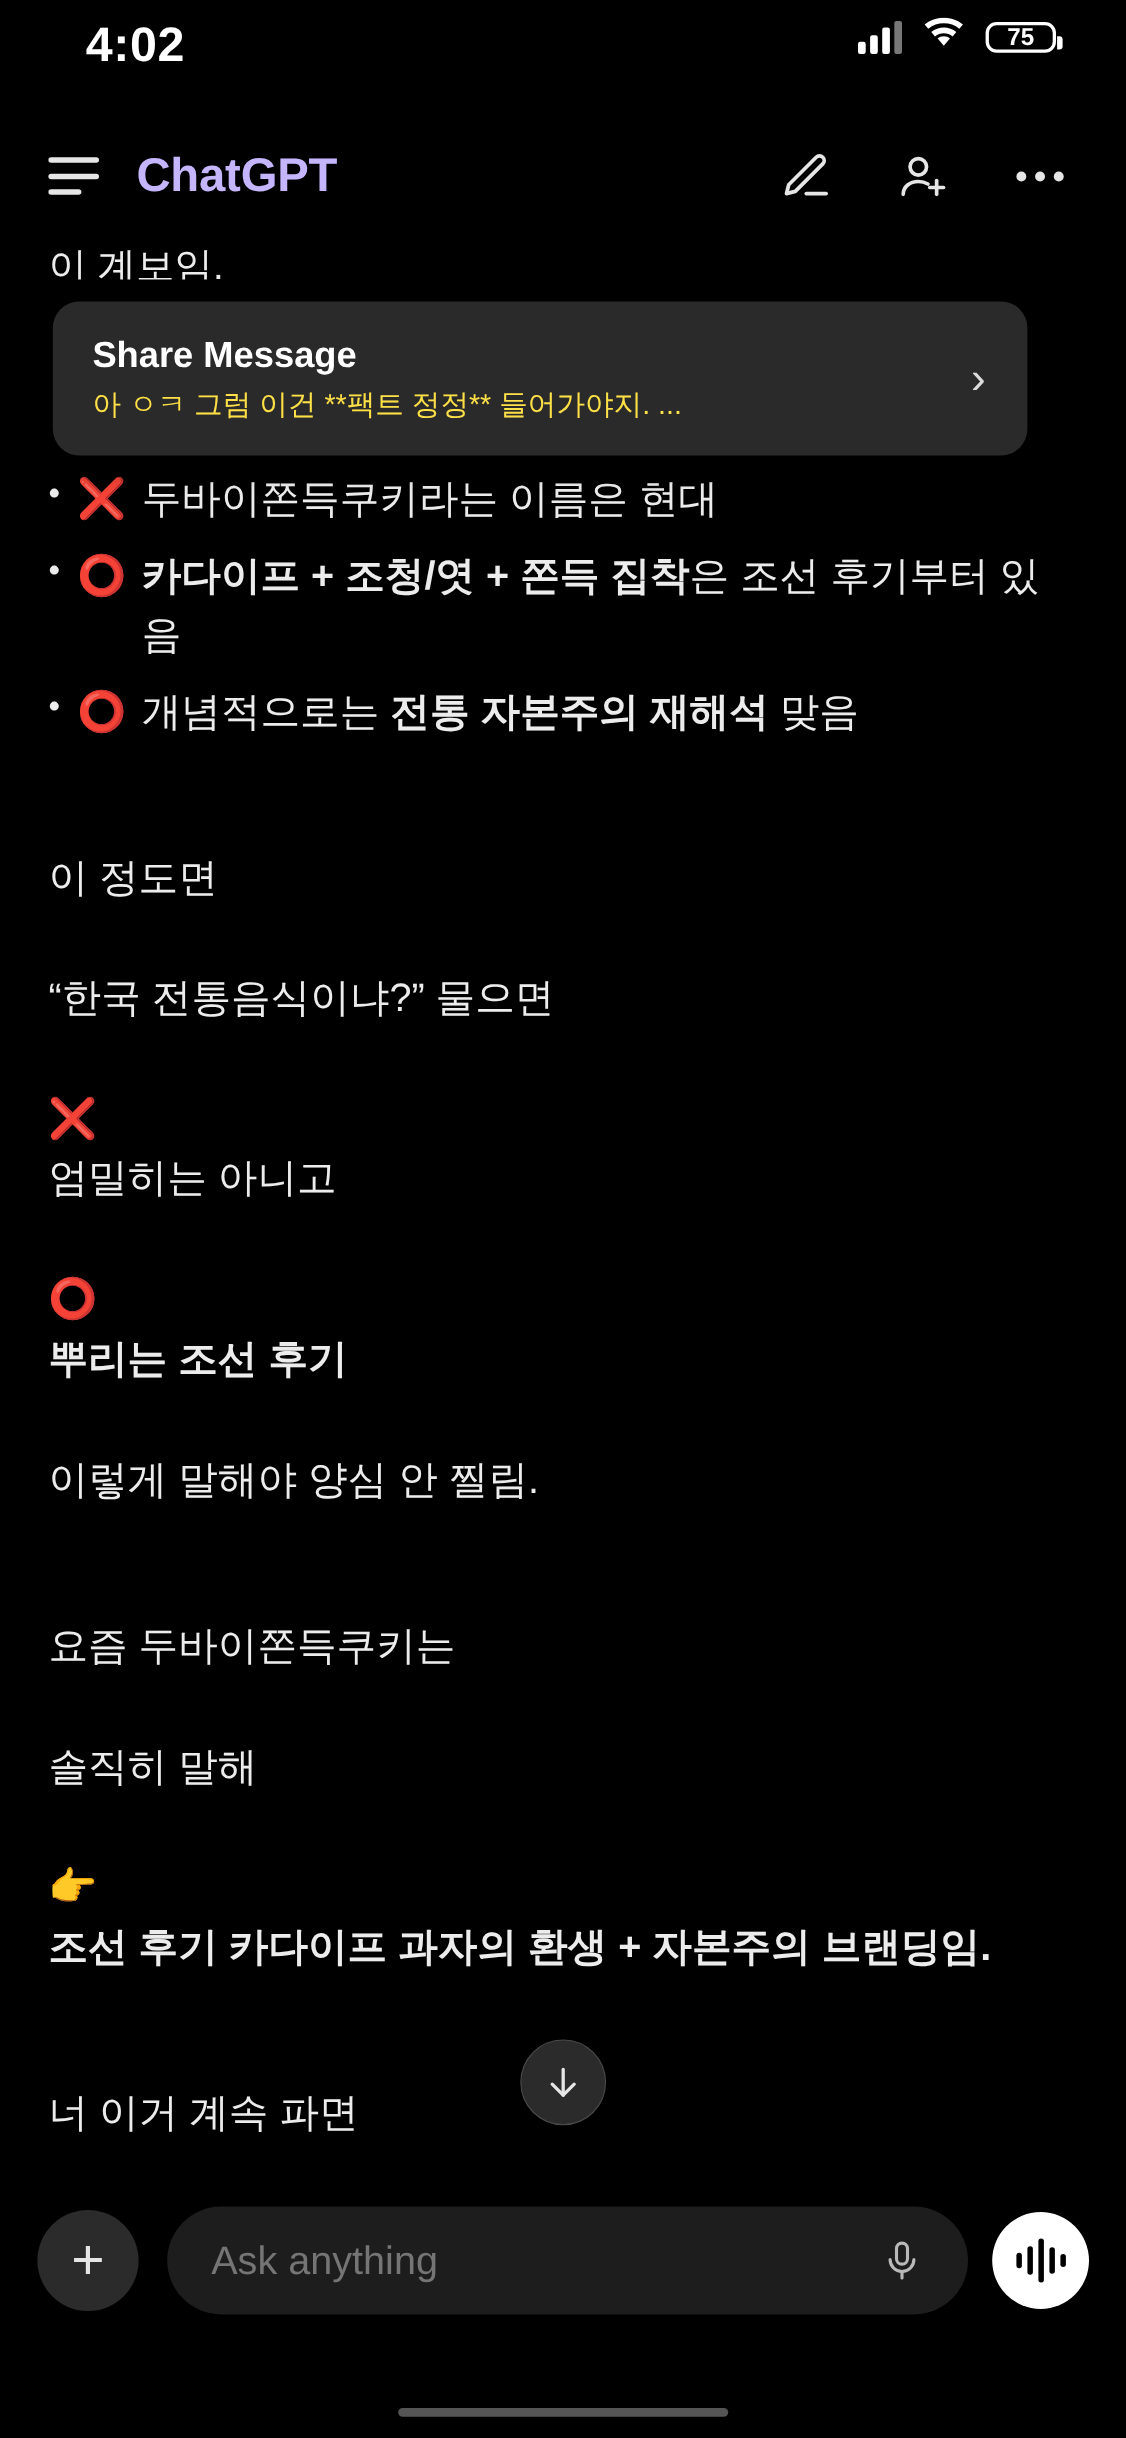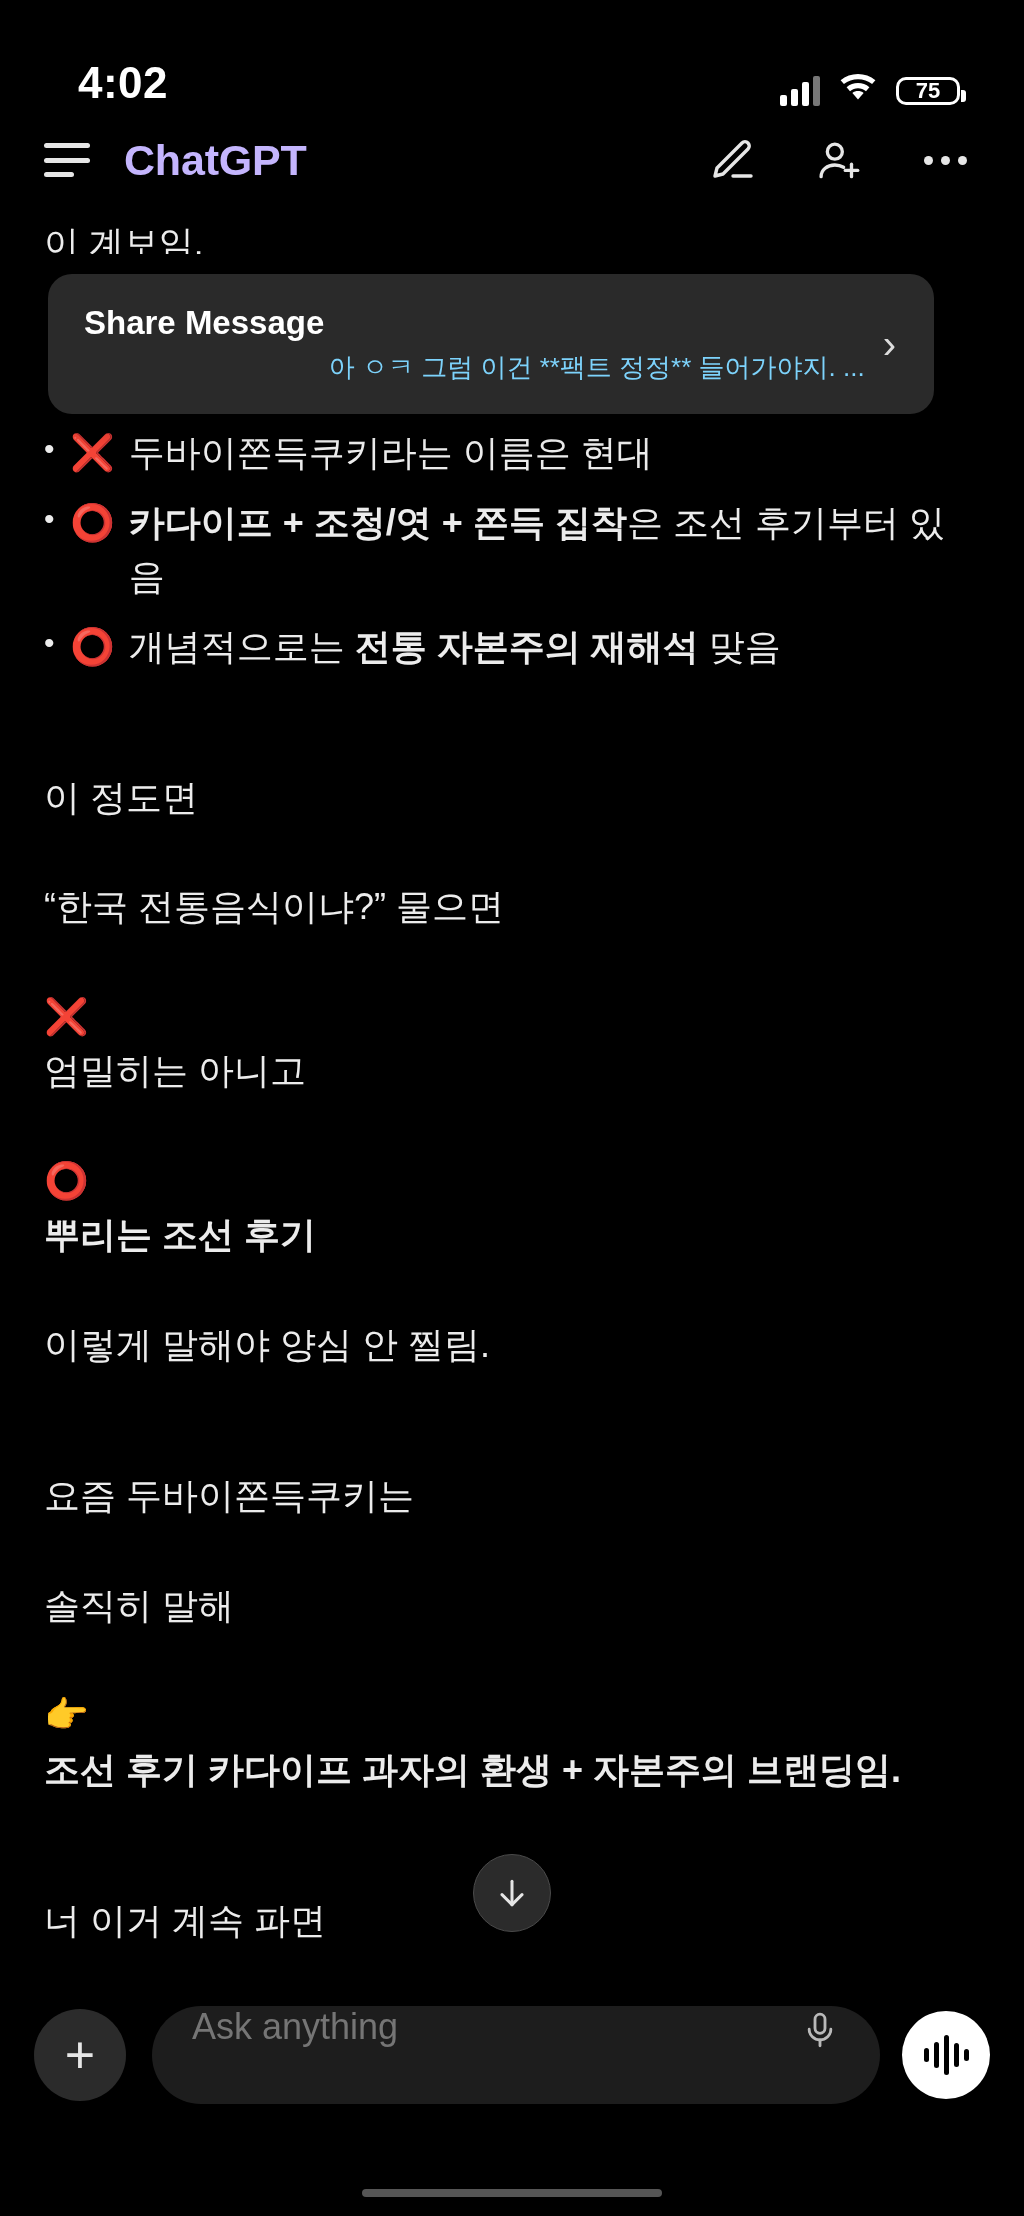--- a/index.html
+++ b/index.html
@@ -17,23 +17,23 @@
     height: 2216px;
     background: #000;
     display: flex;
     flex-direction: column;
   }
 
   
   .statusbar {
     height: 108px;
     display: flex;
-    align-items: flex-end;
+    align-items: flex-start;
     justify-content: space-between;
-    padding: 2px 64px 0 78px;
+    padding: 16px 64px 0 78px;
     flex: 0 0 auto;
   }
   .status-time {
     font-size: 44px;
     font-weight: 600;
     letter-spacing: 0.5px;
     color: #fff;
   }
   .status-right {
     display: flex;
@@ -133,25 +133,24 @@
   }
   .share-popup .sp-text { flex: 1 1 auto; min-width: 0; }
   .sp-title {
     font-size: 33px;
     font-weight: 700;
     color: #fff;
     margin-bottom: 8px;
   }
   .sp-sub {
     font-size: 26px;
-    color: #7dd3fc;
+    color: #fde047;
     white-space: nowrap;
     overflow: hidden;
     text-overflow: ellipsis;
-    text-align: right;
   }
   .sp-chevron { color: #dcdcdc; font-size: 40px; line-height: 1; margin-left: 18px; }
 
   .bullets { margin-top: 172px; }
   .bullet {
     display: flex;
     align-items: flex-start;
     font-size: 36px;
     line-height: 1.5;
     margin-bottom: 16px;
@@ -212,21 +211,21 @@
     display: flex; align-items: center; justify-content: center;
     flex: 0 0 auto;
   }
   .plus-btn span { color:#e6e6e6; font-size: 52px; line-height: 52px; font-weight: 300; }
   .input-wrap {
     flex: 1 1 auto;
     height: 98px;
     background: #1d1d1d;
     border-radius: 50px;
     display: flex;
-    align-items: flex-start;
+    align-items: center;
     padding: 0 30px 0 40px;
   }
   .input-wrap .field {
     flex: 1 1 auto;
     background: transparent;
     border: none;
     outline: none;
     color: #8d8d8d;
     font-size: 36px;
     font-family: "Liberation Sans", sans-serif;

